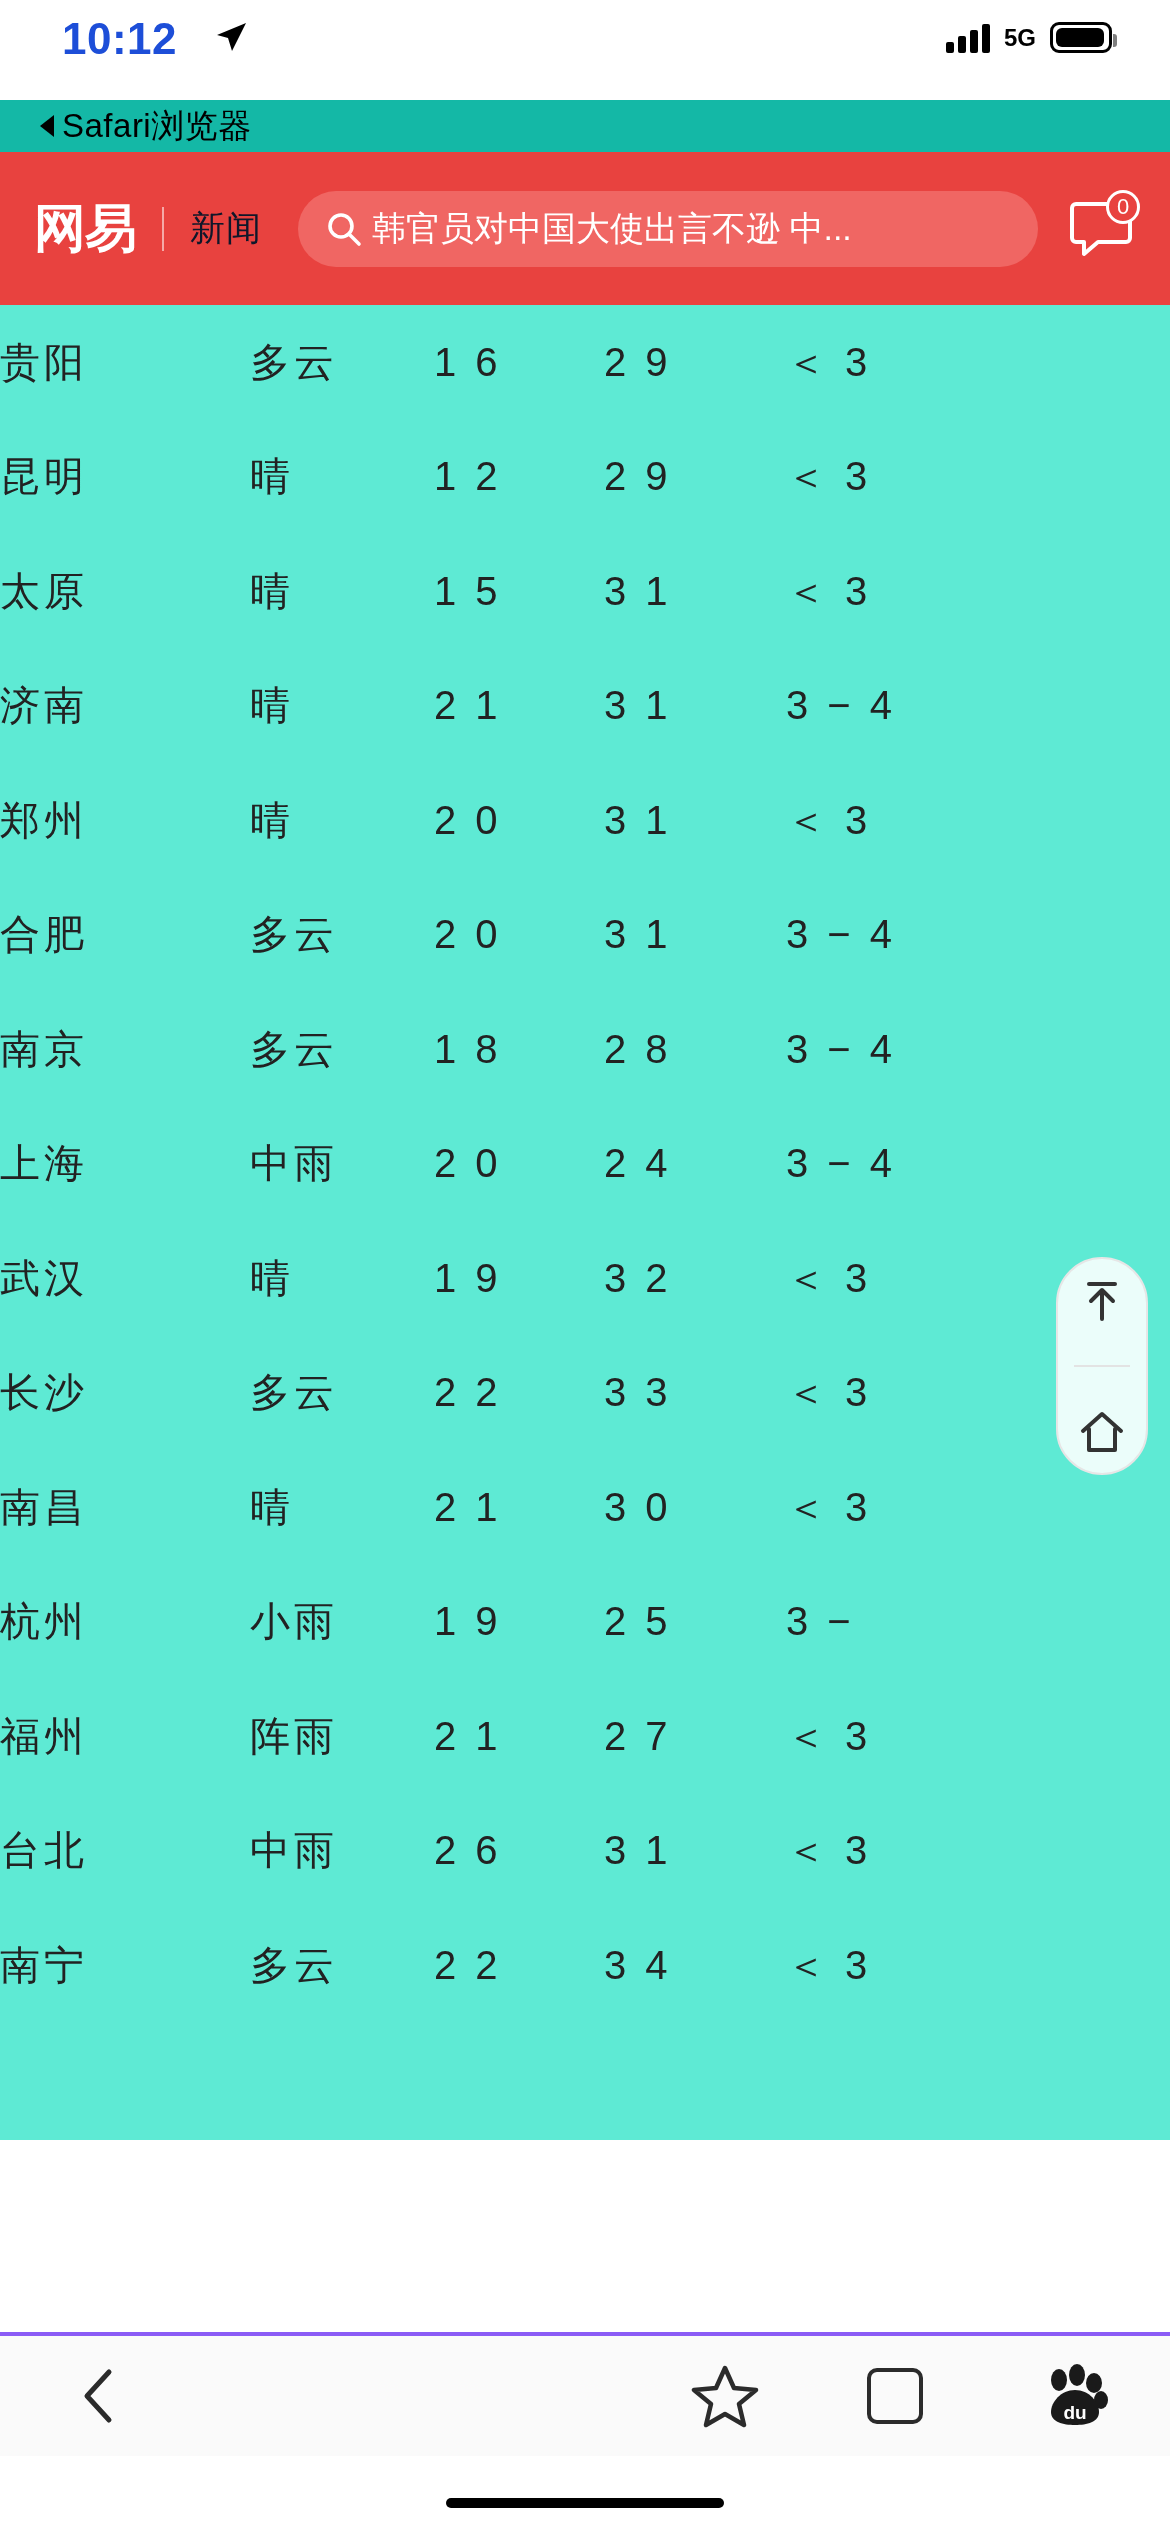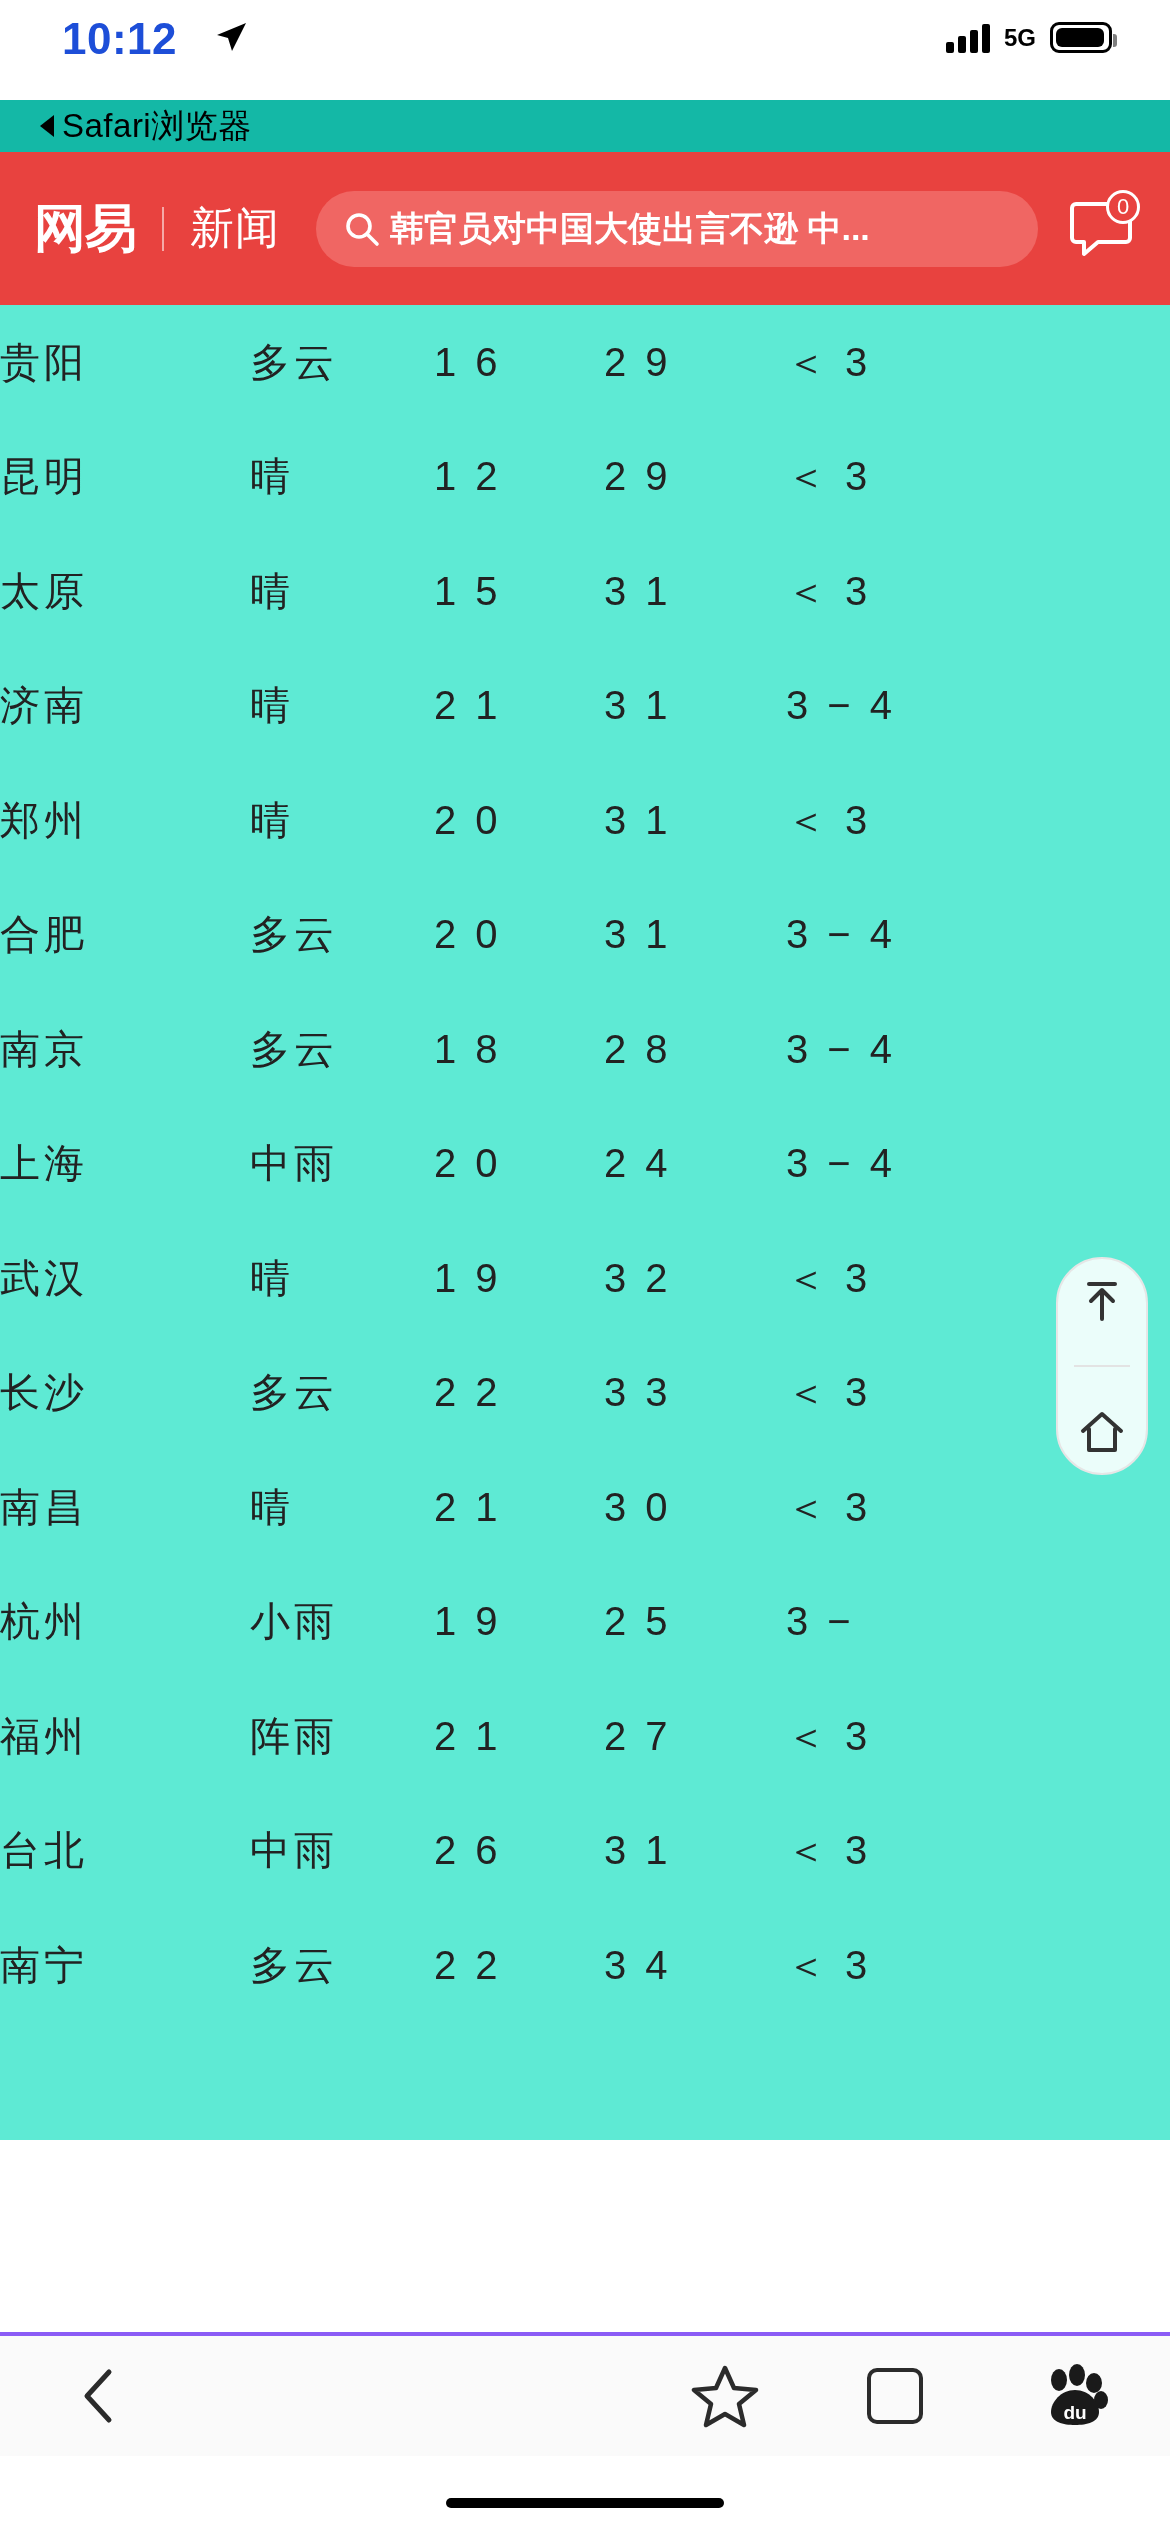--- a/index.html
+++ b/index.html
@@ -115,22 +115,22 @@
     letter-spacing: -1px;
     font-family: "Liberation Serif", serif;
   }
   .divider-v {
     width: 2px;
     height: 44px;
     background: rgba(255,255,255,.55);
     margin: 0 26px;
   }
   .section {
-    font-size: 44px;
-    color: #ffffff;
+    font-size: 35px;
+    color: #0f172a;
     letter-spacing: 1px;
   }
   .searchbox {
     flex: 1;
     margin-left: 36px;
     margin-right: 30px;
     height: 76px;
     border-radius: 38px;
     background: #f06663;
     display: flex;
@@ -142,21 +142,20 @@
     width: 40px; height: 40px;
     flex: 0 0 40px;
     margin-right: 8px;
   }
   .searchbox .q {
     font-size: 34px;
     color: #ffffff;
     white-space: nowrap;
     overflow: hidden;
     text-overflow: ellipsis;
-    font-weight: bold;
   }
   .msg {
     position: relative;
     width: 66px; height: 62px;
     flex: 0 0 66px;
   }
   .badge {
     position: absolute;
     right: -6px; top: -8px;
     min-width: 34px; height: 34px;

